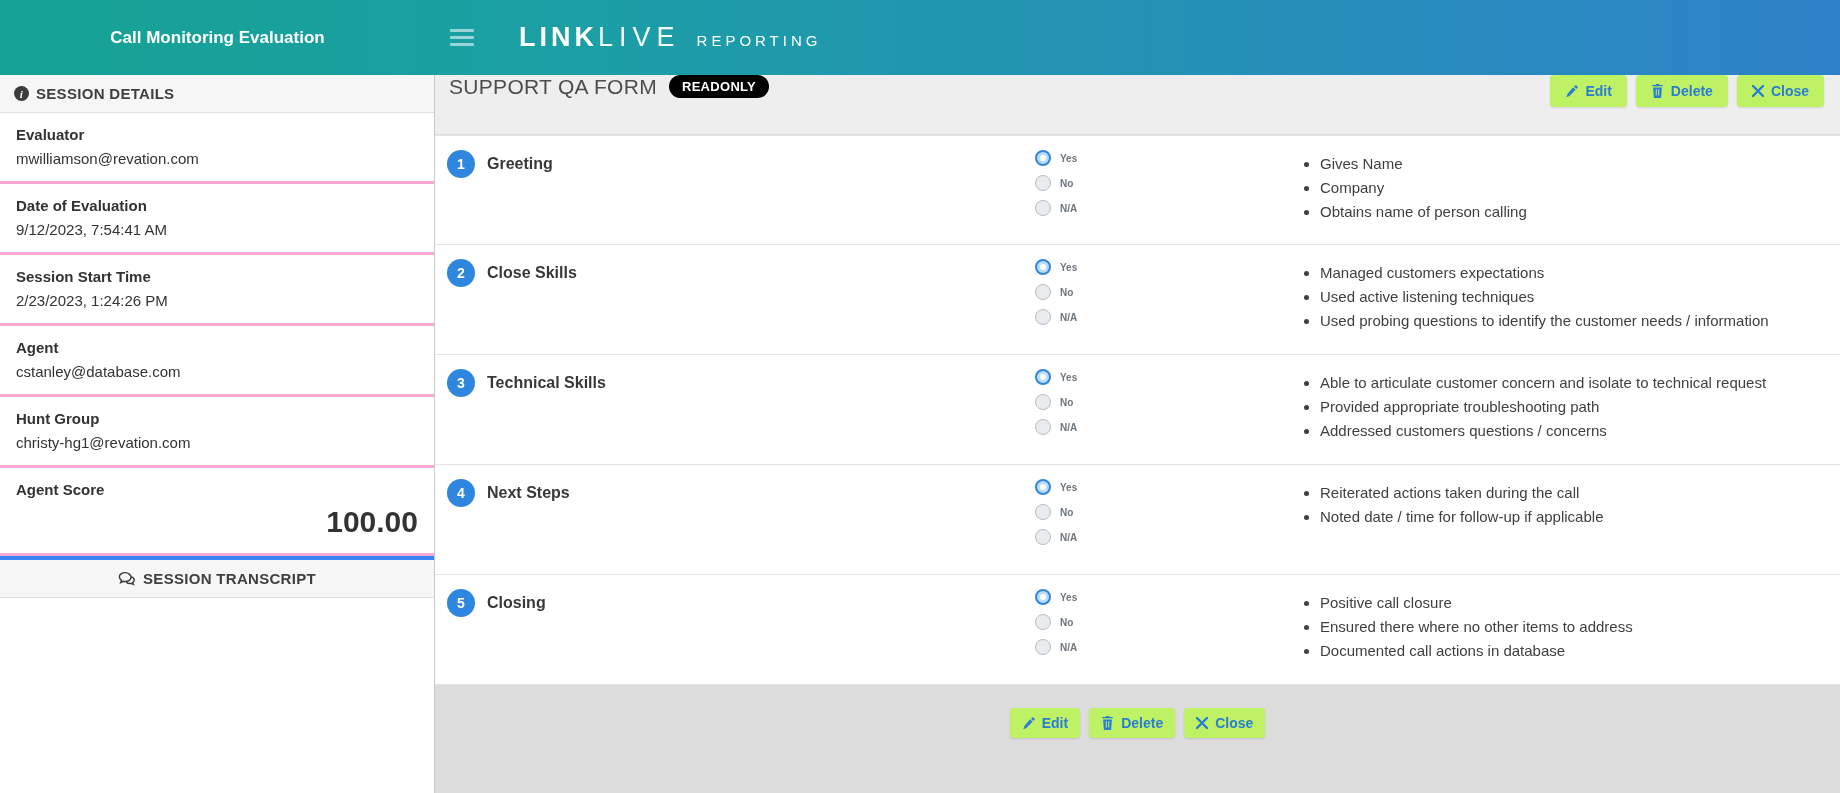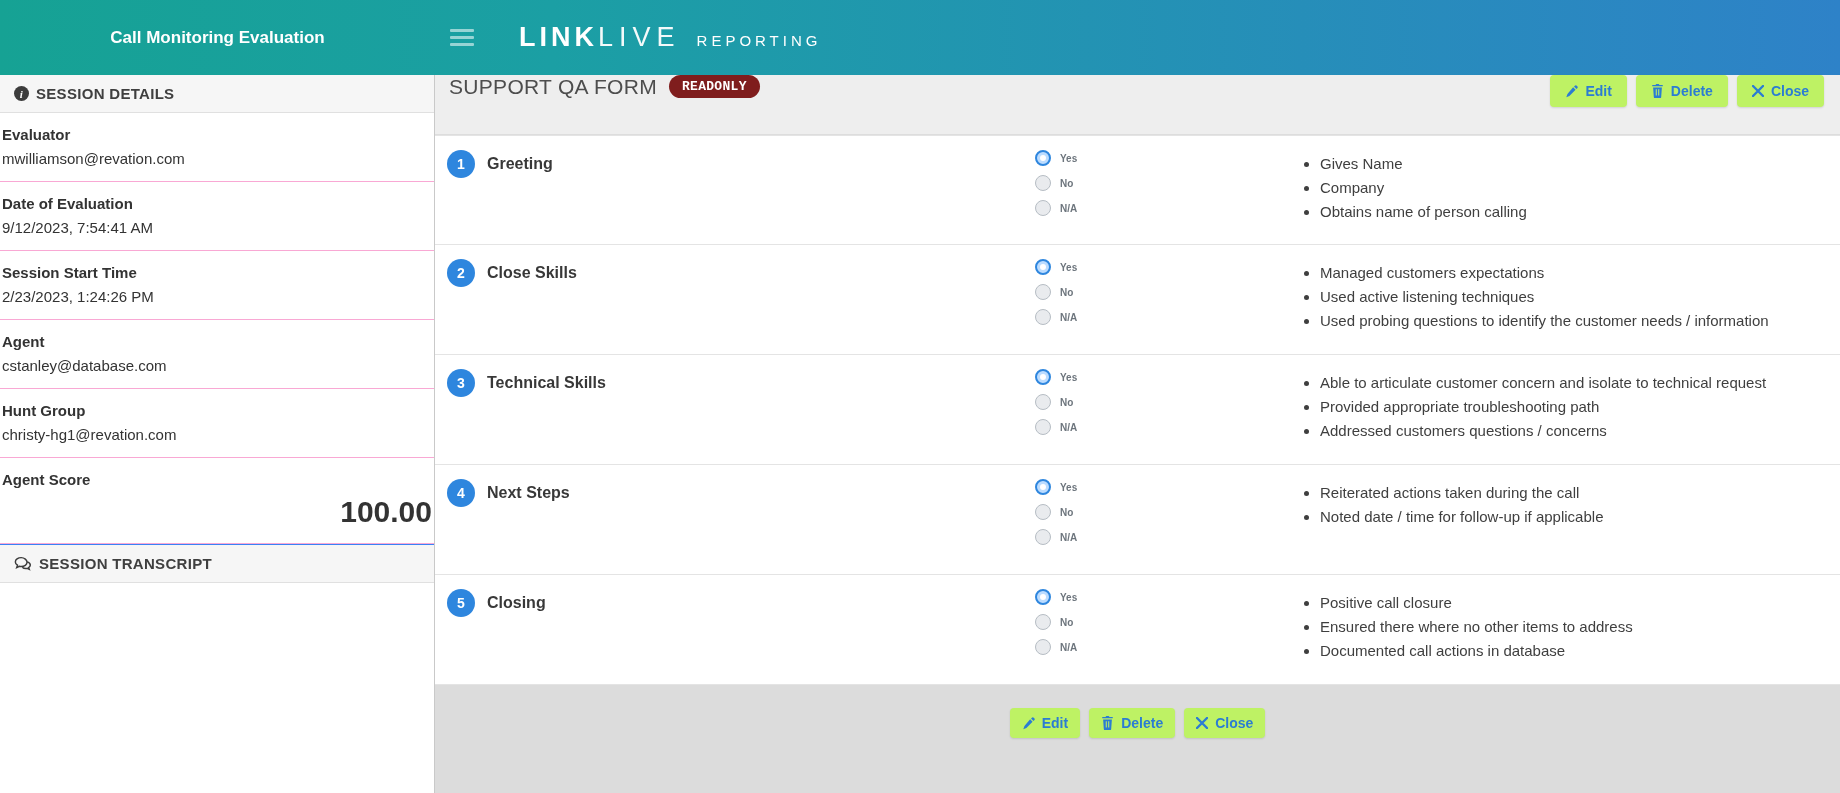--- a/index.html
+++ b/index.html
@@ -22,36 +22,36 @@
   .logo-suffix { font-size:15px; letter-spacing:4px; margin-left:16px; font-weight:400; }
 
   
   .content { flex:1; display:flex; min-height:0; }
 
   
   .sidebar { width:435px; flex:0 0 435px; background:#fff; border-right:1px solid #c9c9c9; }
   .section-header { background:#f6f6f6; border-bottom:1px solid #e0e0e0; padding:10px 14px;
                     display:flex; align-items:center; gap:7px; font-size:15px; font-weight:bold;
                     color:#3f3f3f; letter-spacing:.3px; cursor:pointer; }
-  .section-header.with-top { border-top:1px solid #3b82f6; }
+  .section-header.with-top { border-top:4px solid #3b82f6;justify-content:center; }
   .info-icon { width:15px; height:15px; border-radius:50%; background:#3c3c3c; color:#fff;
                font-size:11px; font-weight:bold; font-family:"Liberation Serif", serif;
                display:inline-flex; align-items:center; justify-content:center; font-style:italic; }
-  .field { padding:13px 2px 14px; border-bottom:1px solid #f9a8d4; }
+  .field { padding:13px 16px 14px; border-bottom:3px solid #f9a8d4; }
   .field-label { font-size:15px; font-weight:bold; color:#333; margin-bottom:7px; }
   .field-value { font-size:15px; color:#333; }
   .score-value { font-size:30px; font-weight:bold; color:#333; margin-top:4px;text-align:right; }
 
   
   .main { flex:1; display:flex; flex-direction:column; background:#dcdcdc; min-width:0; }
   .title-bar { background:#eeeeee; height:60px; flex:0 0 60px; display:flex; align-items:flex-start;
                padding:0 16px 0 14px; border-bottom:1px solid #ddd; }
   .page-title { font-size:21px; color:#4d4d4d; letter-spacing:.3px; }
-  .readonly-badge { background:#7f1d1d; color:#fff; font-size:13px; font-weight:bold;
-                    border-radius:12px; padding:4px 13px; margin-left:12px; letter-spacing:.3px;font-family:Liberation Mono, monospace; }
+  .readonly-badge { background:#000000; color:#fff; font-size:13px; font-weight:bold;
+                    border-radius:12px; padding:4px 13px; margin-left:12px; letter-spacing:.3px; }
   .spacer { flex:1; }
   .btn { background:#bef264; border:none; border-radius:4px; color:#2b7cd3; font-weight:bold;
          font-size:14px; padding:8px 15px; display:inline-flex; align-items:center; gap:7px;
          cursor:pointer; box-shadow:0 1px 2px rgba(0,0,0,.12); font-family:inherit; }
   .btn + .btn { margin-left:9px; }
   .btn svg { display:block; }
 
   .form { background:#fff; }
   .q-row { display:grid; grid-template-columns:600px 255px 1fr; min-height:110px;
            border-bottom:1px solid #e4e4e4; padding-top:14px; }

